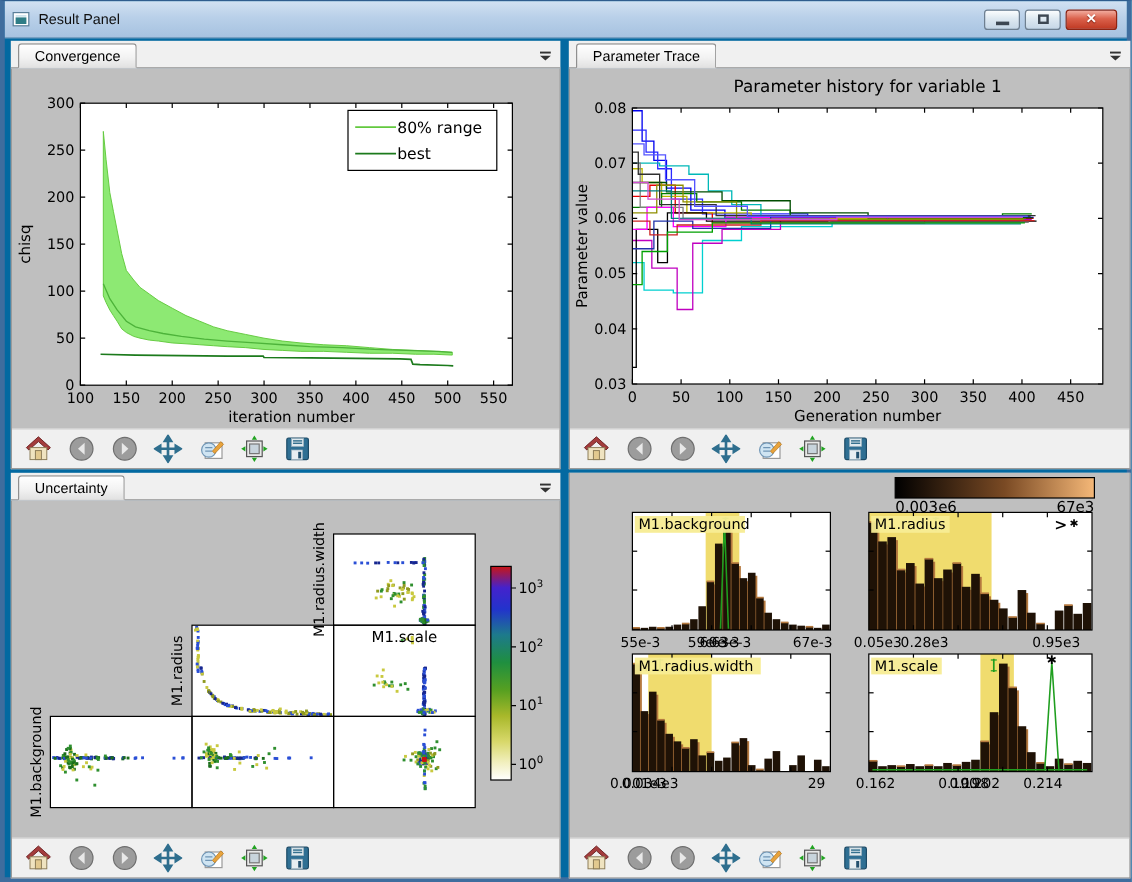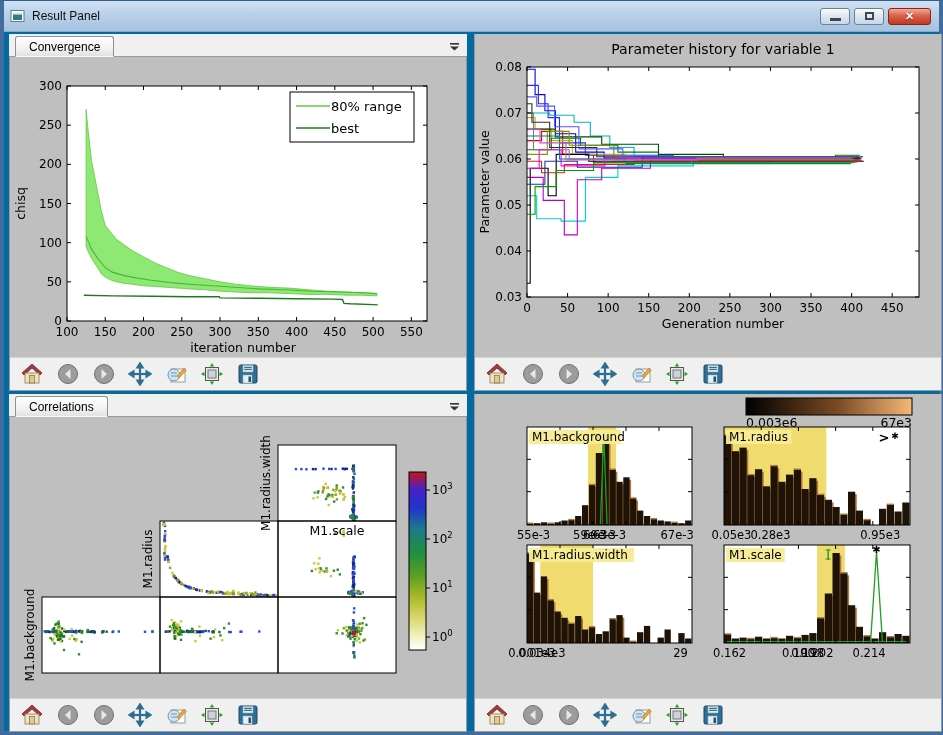--- a/index.html
+++ b/index.html
@@ -206,20 +206,31 @@
               <rect x="8.2" y="6.8" width="7.6" height="1.2" fill="#35708e"></rect>
               <rect x="7" y="13" width="9" height="8" fill="#e8eef2" stroke="#9ab0bd" stroke-width="0.6"></rect>
               <rect x="12.5" y="14.5" width="2.5" height="5.5" fill="#23506e"></rect>
             </svg>
           </div>
         </div>
     </div>
   </div>
 
   <div class="quad" style="left:470px;top:33px;width:468px;height:357px">
+    <div class="tabbar">
+      <div class="tab">
+          <span>Parameter Trace</span>
+        </div>
+      <div class="dropbtn">
+        <svg width="13" height="13">
+            <rect x="2" y="3" width="9" height="1.6" fill="#333"></rect>
+            <polygon points="2,6.5 11,6.5 6.5,10.5" fill="#333"></polygon>
+          </svg>
+      </div>
+    </div>
     <div class="pane">
       <div class="figure">
         <svg id="svg-trace" width="466" height="300">
             <rect x="52" y="33" width="392" height="230" fill="#ffffff"></rect>
             <polyline points="52.0,35.3 60.1,35.3 60.1,60.6 69.9,60.6 69.9,76.7 80.4,76.7 80.4,99.7 100.7,99.7 100.7,118.1 129.1,118.1 129.1,124.1 386.4,124.1" fill="none" stroke="#0000ee" stroke-width="1.1"></polyline>
             <polyline points="52.0,51.4 63.4,51.4 63.4,69.8 73.1,69.8 73.1,83.6 84.5,83.6 84.5,108.9 110.4,108.9 110.4,121.3 198.1,121.3 198.1,125.9 380.7,125.9" fill="none" stroke="#2a2aff" stroke-width="1.1"></polyline>
             <polyline points="52.0,79.0 74.7,79.0 74.7,81.3 99.1,81.3 99.1,88.2 115.3,88.2 115.3,102.0 134.8,102.0 134.8,113.5 159.1,113.5 159.1,122.7 383.1,122.7" fill="none" stroke="#00b8b8" stroke-width="1.1"></polyline>
             <polyline points="52.0,161.8 61.7,161.8 61.7,184.8 86.1,184.8 86.1,187.1 110.4,187.1 110.4,143.4 142.9,143.4 142.9,131.9 218.4,131.9 218.4,127.3 375.0,127.3" fill="none" stroke="#00d0d0" stroke-width="1.1"></polyline>
             <polyline points="52.0,143.4 68.2,143.4 68.2,166.4 89.3,166.4 89.3,200.9 102.3,200.9 102.3,145.7 126.7,145.7 126.7,134.2 175.4,134.2 175.4,125.9 384.8,125.9" fill="none" stroke="#c000c0" stroke-width="1.1"></polyline>
             <polyline points="52.0,106.6 66.6,106.6 66.6,97.4 87.7,97.4 87.7,120.4 118.6,120.4 118.6,128.7 295.5,128.7 295.5,125.0 386.4,125.0" fill="none" stroke="#e60000" stroke-width="1.1"></polyline>
@@ -354,21 +365,21 @@
               <rect x="12.5" y="14.5" width="2.5" height="5.5" fill="#23506e"></rect>
             </svg>
           </div>
         </div>
     </div>
   </div>
 
   <div class="quad" style="left:5px;top:393px;width:458px;height:338px">
     <div class="tabbar">
       <div class="tab">
-          <span>Correlations</span>
+          <span>Uncertainty</span>
         </div>
       <div class="dropbtn">
         <svg width="13" height="13">
             <rect x="2" y="3" width="9" height="1.6" fill="#333"></rect>
             <polygon points="2,6.5 11,6.5 6.5,10.5" fill="#333"></polygon>
           </svg>
       </div>
     </div>
     <div class="pane">
       <div class="figure">

